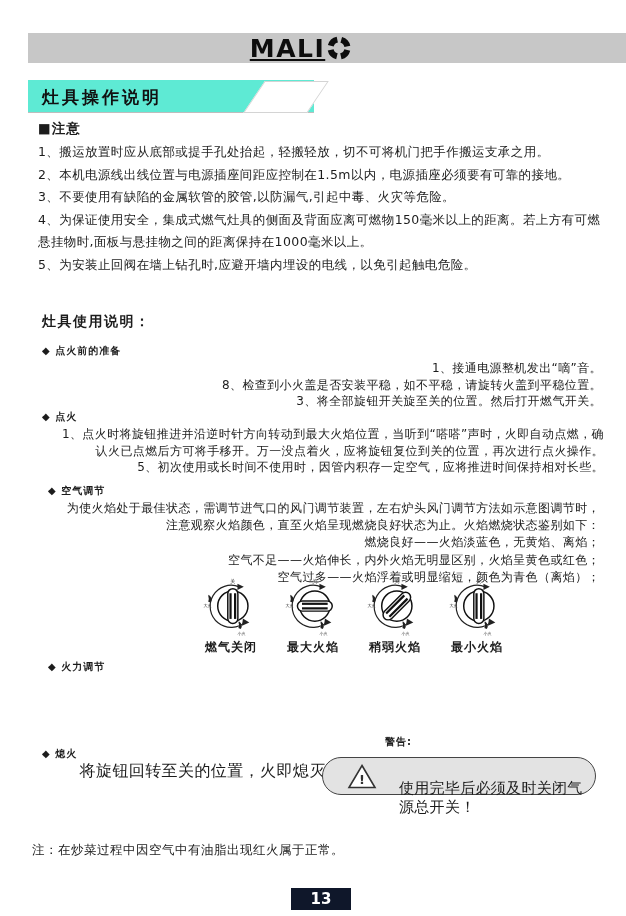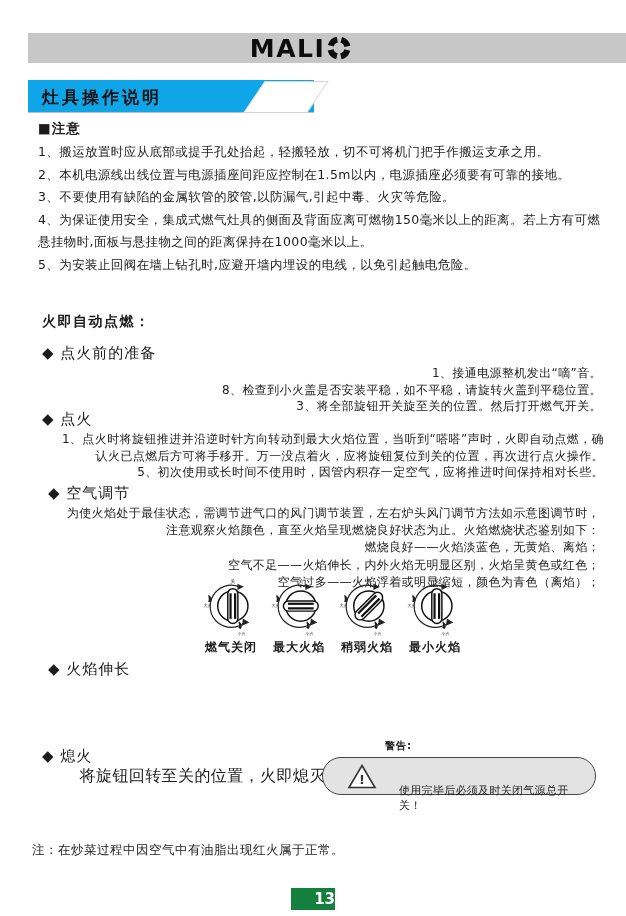--- a/index.html
+++ b/index.html
@@ -10,84 +10,84 @@
   }
   .abs { position:absolute; }
 
   
   #brand-band {
     left:28px; top:33px; width:598px; height:30px; background:#c7c7c7;
     display:flex; align-items:center; justify-content:center;
   }
   .brand {
     font-weight:bold; font-size:25px; letter-spacing:1.5px; color:#0d0d0d;
-    display:flex; align-items:center; margin-right:52px;
+    display:flex; align-items:center; margin-right:52px;text-decoration:underline;
   }
   .brand svg { margin-left:1px; display:block; }
 
   
   #title-bar {
-    left:28px; top:80px; width:286px; height:32px; background:#0ea5e9;
+    left:28px; top:80px; width:286px; height:32px; background:#5eead4;
     border-bottom:1px solid #bdbdbd; overflow:visible;
   }
   .title-text {
     position:absolute; left:14px; top:6px; font-size:17px; font-weight:bold;
     letter-spacing:3px; color:#111;
   }
   .title-slash {
     position:absolute; right:-4px; top:1px; width:62px; height:30px;
     background:#ffffff; transform:skewX(-34deg); border:1px solid #d4d4d4;
   }
 
   
   #notice { left:38px; top:120px; width:566px; }
   .notice-heading { font-weight:bold; font-size:13.5px; letter-spacing:1px; }
   .notice-items { margin-top:3px; font-size:12.5px; line-height:22.5px; letter-spacing:0.4px; }
 
   
   #usage-heading { left:42px; top:313px; font-weight:bold; font-size:14px; letter-spacing:1.5px; }
-  .sec-heading { font-weight:normal; font-size:15px; letter-spacing:1px; }
+  .sec-heading { font-weight:bold; font-size:10px; letter-spacing:1px; }
   .sec-items { margin-top:2px; font-size:12px; line-height:16.5px; letter-spacing:0.4px; padding-left:13px;text-align:right; }
   .hang { padding-left:25px; text-indent:-25px; }
 
   #sec-prep { left:42px; top:344px; width:560px; }
   #sec-ignite { left:42px; top:410px; width:562px; }
   #sec-air { left:48px; top:484px; width:552px; }
   #sec-air .sec-items { padding-left:10px; line-height:17.2px; }
   #sec-power { left:48px; top:660px; width:554px; }
   #sec-off { left:42px; top:747px; width:300px; }
   #sec-off .sec-items { padding-left:10px; font-size:16px; }
 
   
-  #knob-row { left:198px; top:576px; width:302px; display:flex; gap:2px; }
+  #knob-row { left:198px; top:576px; width:302px; display:flex; gap:16px; }
   .knob-cell { width:66px; display:flex; flex-direction:column; align-items:center; }
   .knob-cell svg { display:block; }
   .knob-label { margin-top:1px; font-weight:bold; font-size:12px; letter-spacing:1px; white-space:nowrap; }
   .rot0 { transform:rotate(0deg); transform-origin:38px 32px; }
   .rot90 { transform:rotate(90deg); transform-origin:38px 32px; }
   .rot45 { transform:rotate(45deg); transform-origin:38px 32px; }
 
   
   #warning-box {
     left:322px; top:757px; width:274px; height:38px; background:#e3e3e3;
     border:1.4px solid #444; border-radius:19px;
     display:flex; align-items:center; padding:0 10px; box-sizing:border-box;
   }
   #warning-box svg { flex:0 0 auto; margin-left:14px; }
   .warn-text { margin-left:8px; }
   .warn-title { font-size:10px; font-weight:bold; letter-spacing:1px; }
-  .warn-body { font-size:11px; margin-left:14px; letter-spacing:0.3px;margin-top:30px; }
+  .warn-body { font-size:15px; margin-left:14px; letter-spacing:0.3px;margin-top:30px; }
 
   
   #note { left:32px; top:842px; font-size:12.5px; letter-spacing:0.5px; }
 
   
   #page-badge {
-    left:291px; top:888px; width:44px; height:22px; background:#15803d;
-    color:#ffffff; font-weight:bold; font-size:15px; text-align:right; line-height:22px;
+    left:291px; top:888px; width:60px; height:22px; background:#0f172a;
+    color:#ffffff; font-weight:bold; font-size:15px; text-align:center; line-height:22px;
   }
 
   svg text { font-family:"DejaVu Sans","Liberation Sans",sans-serif; }
 </style>
 </head>
 <body>
 
 <div class="abs" id="brand-band">
   <div class="brand">
     <span>MALI</span>
@@ -106,21 +106,21 @@
   <div class="notice-heading">■注意</div>
   <div class="notice-items">
     <div>1、搬运放置时应从底部或提手孔处抬起，轻搬轻放，切不可将机门把手作搬运支承之用。</div>
     <div>2、本机电源线出线位置与电源插座间距应控制在1.5m以内，电源插座必须要有可靠的接地。</div>
     <div>3、不要使用有缺陷的金属软管的胶管,以防漏气,引起中毒、火灾等危险。</div>
     <div>4、为保证使用安全，集成式燃气灶具的侧面及背面应离可燃物150毫米以上的距离。若上方有可燃悬挂物时,面板与悬挂物之间的距离保持在1000毫米以上。</div>
     <div>5、为安装止回阀在墙上钻孔时,应避开墙内埋设的电线，以免引起触电危险。</div>
   </div>
 </div>
 
-<div class="abs" id="usage-heading">火即自动点燃：</div>
+<div class="abs" id="usage-heading">灶具使用说明：</div>
 
 <div class="abs" id="sec-prep">
   <div class="sec-heading">◆ 点火前的准备</div>
   <div class="sec-items">
     <div>1、接通电源整机发出“嘀”音。</div>
     <div>8、检查到小火盖是否安装平稳，如不平稳，请旋转火盖到平稳位置。</div>
     <div>3、将全部旋钮开关旋至关的位置。然后打开燃气开关。</div>
   </div>
 </div>
 
@@ -220,21 +220,21 @@
         <line x1="35.5" y1="18" x2="35.5" y2="46" stroke="#111" stroke-width="2.4"></line>
         <line x1="40.5" y1="18" x2="40.5" y2="46" stroke="#111" stroke-width="2.4"></line>
       </g>
     </svg>
     <div class="knob-label">最小火焰</div>
   </div>
 
 </div>
 
 <div class="abs" id="sec-power">
-  <div class="sec-heading">◆ 火焰伸长</div>
+  <div class="sec-heading">◆ 火力调节</div>
 </div>
 
 <div class="abs" id="sec-off">
   <div class="sec-heading">◆ 熄火</div>
   <div class="sec-items">
     <div>将旋钮回转至关的位置，火即熄灭。</div>
   </div>
 </div>
 
 <div class="abs" id="warning-box">

